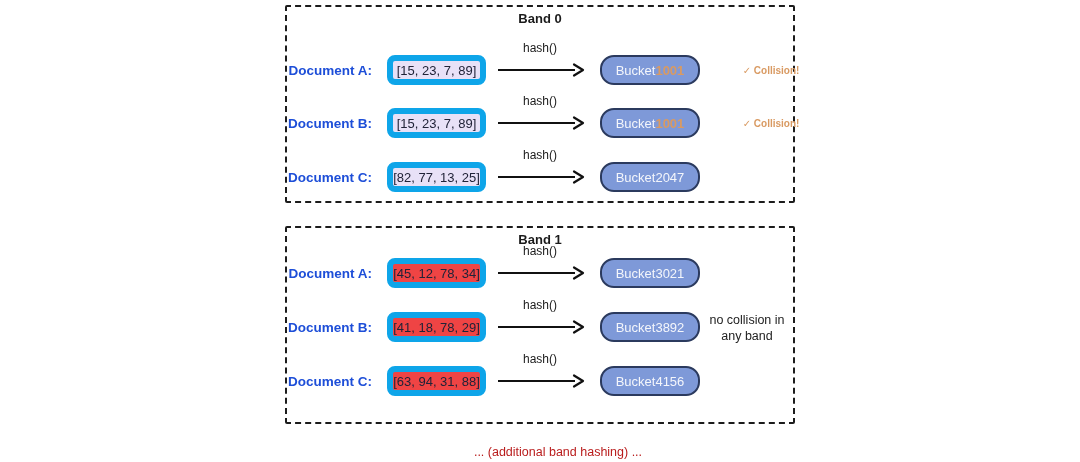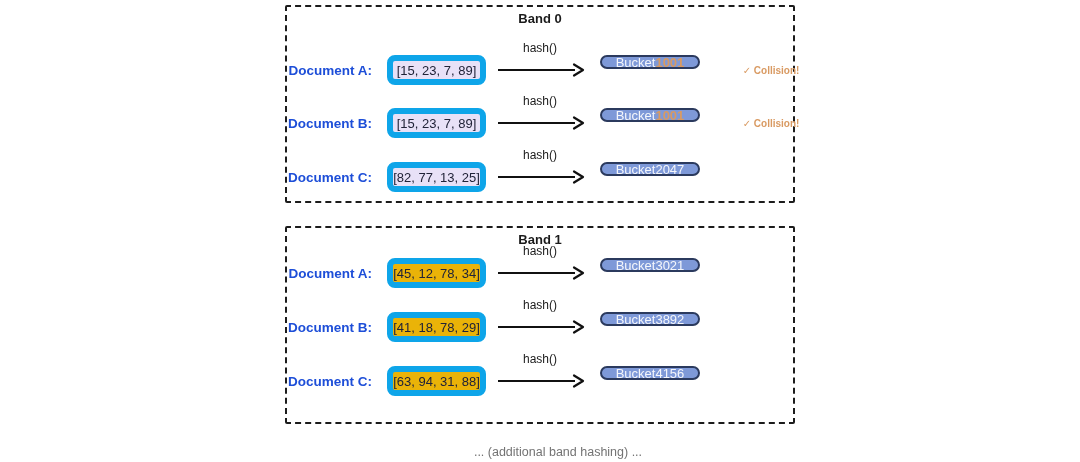--- a/index.html
+++ b/index.html
@@ -28,45 +28,45 @@
     position:absolute;left:0;width:85px;top:50%;transform:translateY(-50%);
     text-align:right;font-weight:bold;font-size:13.5px;color:#1d4ed8;white-space:nowrap;
   }
   .vec{
     position:absolute;left:100px;width:99px;height:30px;box-sizing:border-box;
     border:6px solid #0ea5e9;border-radius:8px;
     display:flex;align-items:center;justify-content:center;
     font-size:13px;color:#212338;white-space:nowrap;
   }
   .band-0 .vec{background:#e8e1f7;}
-  .band-1 .vec{background:#eab308;}
+  .band-1 .vec{background:#ef4444;}
   .hash-label{
     position:absolute;top:-14px;left:212px;width:82px;text-align:center;
     font-size:12px;color:#1b1b1b;
   }
   .arrow{position:absolute;left:211px;top:50%;transform:translateY(-50%);line-height:0;}
   .bucket{
-    position:absolute;left:313px;width:100px;height:14px;box-sizing:border-box;
+    position:absolute;left:313px;width:100px;height:30px;box-sizing:border-box;
     background:#7e99d8;border:2px solid #2b3a5e;border-radius:14px;
     display:flex;align-items:center;justify-content:center;
     font-size:13px;color:#f4f6fb;white-space:nowrap;
   }
   .bucket .num{margin-left:0;}
   .bucket .num.hl{color:#d99a62;font-weight:bold;}
   .collision{
     position:absolute;left:444px;width:80px;top:50%;transform:translateY(-50%);
     text-align:center;font-size:10px;font-weight:bold;color:#d99a62;white-space:nowrap;
   }
   .band-note{
     position:absolute;right:1px;width:90px;top:84px;text-align:center;
     font-size:12.5px;line-height:16px;color:#222222;
   }
   .caption{
     position:absolute;left:0;right:0;top:445px;text-align:center;
-    font-size:12.5px;color:#737373;padding-left:36px;
+    font-size:12.5px;color:#b91c1c;padding-left:36px;
   }
 </style>
 </head>
 <body>
 
 <div class="canvas">
 
   <div class="band band-0">
     <div class="band-title">Band 0</div>
 
@@ -153,16 +153,20 @@
       <span class="arrow"><svg width="87" height="16" viewBox="0 0 87 16">
             <line x1="0" y1="8" x2="77" y2="8" stroke="#111" stroke-width="2.2"></line>
             <polyline points="76,2.5 85,8 76,13.5" fill="none" stroke="#111" stroke-width="2.2" stroke-linecap="round" stroke-linejoin="round"></polyline>
           </svg></span>
       <div class="bucket">
         <span>Bucket</span>
         <span class="num">4156</span>
       </div>
     </div>
 
+    <div class="band-note">
+      <div>no collision in</div>
+      <div>any band</div>
+    </div>
   </div>
 
   <div class="caption">... (additional band hashing) ...</div>
 </div>
 
 </body></html>

